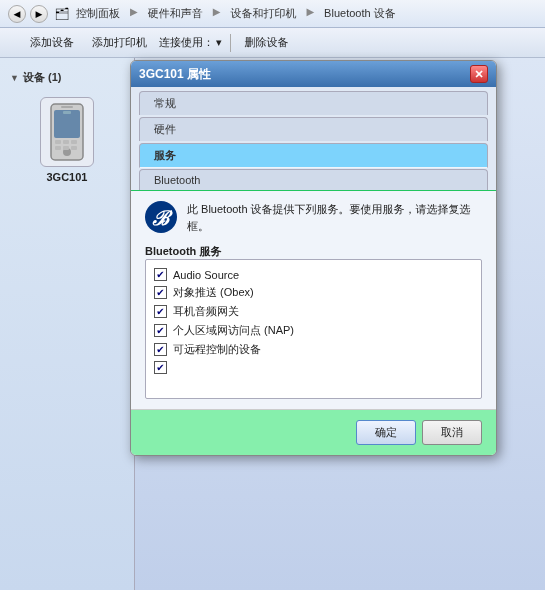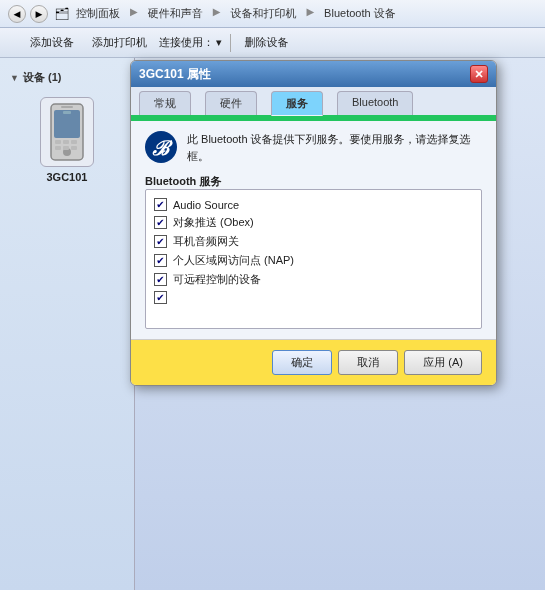--- a/index.html
+++ b/index.html
@@ -165,23 +165,24 @@
       color: white;
       font-size: 11px;
       font-weight: bold;
       cursor: pointer;
     }
 
     
     .tab-bar {
       display: flex;
       background: #e0e8f4;
-      border-bottom: 6px solid #22c55e;
+      border-bottom: 1px solid #22c55e;
       padding: 4px 8px 0;
-      gap: 14px;
+      gap: 2px;
+      flex-direction: column;
     }
     .tab {
       padding: 4px 14px;
       font-size: 11px;
       border: 1px solid #aab;
       border-bottom: none;
       border-radius: 4px 4px 0 0;
       cursor: pointer;
       background: #d0daea;
       color: #333;
@@ -255,21 +256,21 @@
     }
     .checkmark { color: #007; }
 
     
     .dialog-footer {
       display: flex;
       justify-content: flex-end;
       gap: 6px;
       padding: 10px 14px;
       border-top: 1px solid #ccc;
-      background: #fde047;
+      background: #86efac;
       border-radius: 0 0 5px 5px;
     }
     .footer-btn {
       padding: 4px 18px;
       font-size: 11px;
       border: 1px solid #888;
       border-radius: 3px;
       background: linear-gradient(to bottom, #f5f5f5, #ddd);
       cursor: pointer;
       color: #222;
@@ -402,15 +403,14 @@
             <span class="checkmark">✔</span>
           </div>
       </div>
 
     </div>
   </div>
 
   <div class="dialog-footer">
     <button class="footer-btn default">确定</button>
     <button class="footer-btn">取消</button>
-    <button class="footer-btn">应用 (A)</button>
   </div>
 </div>
 
 </body></html>

